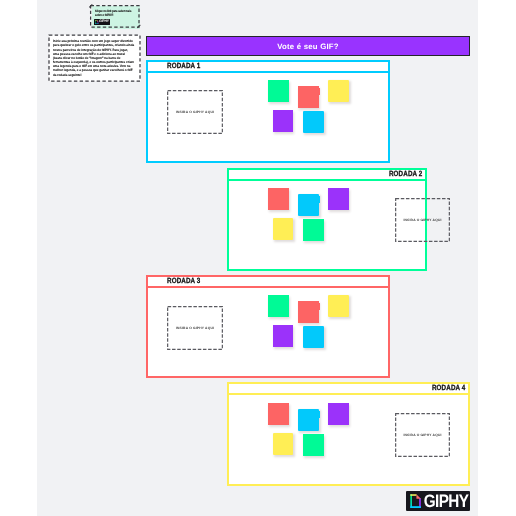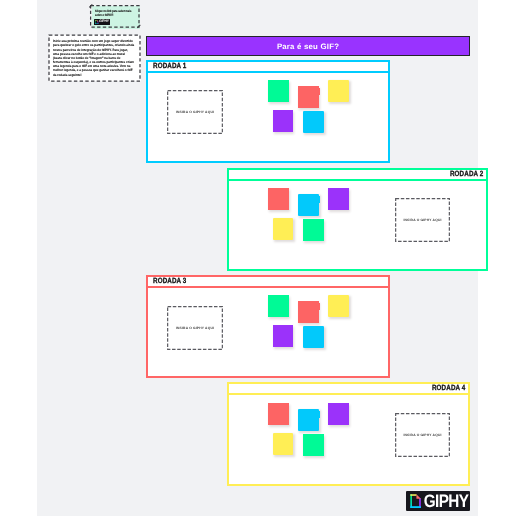--- a/index.html
+++ b/index.html
@@ -35,25 +35,25 @@
   .hdr span{color:#fff;font-weight:700;font-size:7.8px;letter-spacing:0.22px;}
 
   
   .round{position:absolute;background:#fff;box-sizing:border-box;border-width:2px;border-style:solid;}
   .round .rtitle{position:absolute;left:0;top:0;right:0;height:10.6px;
                  border-bottom-width:2px;border-bottom-style:solid;border-color:inherit;
                  box-sizing:border-box;display:flex;align-items:center;}
   .round .rtitle span{font-size:6.3px;font-weight:700;color:#121212;letter-spacing:0.1px;line-height:1;
                       display:inline-block;transform:scaleY(1.2) translateY(0.5px);transform-origin:center center;
                       -webkit-text-stroke:0.22px #121212;}
-  .r-left .rtitle{justify-content:flex-start;padding-left:5px;}
+  .r-left .rtitle{justify-content:flex-start;padding-left:19px;}
   .r-right .rtitle{justify-content:flex-end;padding-right:2.6px;}
 
   .r1{left:146px;top:60px;width:244px;height:103px;border-color:#00ccff;}
-  .r2{left:227px;top:168px;width:261px;height:103px;border-color:#00ff99;}
+  .r2{left:227px;top:168px;width:200px;height:103px;border-color:#00ff99;}
   .r3{left:146px;top:275px;width:244px;height:103px;border-color:#ff6666;text-align:center;}
   .r4{left:227px;top:382px;width:243px;height:104px;border-color:#ffee55;}
 
   
   .gifbox{position:absolute;display:flex;align-items:center;justify-content:center;}
   .gifbox svg{position:absolute;left:0;top:0;width:100%;height:100%;}
   .gifbox span{position:relative;font-size:3.3px;font-weight:700;color:#3a3a3a;letter-spacing:0.18px;white-space:nowrap;}
 
   
   .sn{position:absolute;width:20.7px;height:21.7px;
@@ -100,21 +100,21 @@
   <path d="M49.3 24.8 L52.3 21.8" stroke="#3d3d42" stroke-width="1.2"></path>
 </svg>
 
 <div class="note-desc"></div>
 <div class="desc-text">Inicie sua próxima reunião com um jogo super divertido para quebrar o gelo entre os participantes, criando ainda novos parceiros de integração do GIPHY. Para jogar, uma pessoa escolhe um GIF e o adiciona ao mural (basta clicar no botão de "imagem" na barra de ferramentas à esquerda), e os outros participantes criam uma legenda para o GIF em uma nota adesiva. Vote na melhor legenda, e a pessoa que ganhar escolherá o GIF da rodada seguinte!</div>
 <svg class="desc-dash" viewBox="0 0 97 51">
   <rect x="3" y="3.2" width="91" height="45.8" fill="none" stroke="#3d3d42" stroke-width="1.25" stroke-dasharray="3.4 2.3"></rect>
 </svg>
 
 <div class="hdr">
-  <span>Para é seu GIF?</span>
+  <span>Vote é seu GIF?</span>
 </div>
 
 <div class="round r1 r-left">
   <div class="rtitle">
     <span>RODADA 1</span>
   </div>
 </div>
 
 <div class="round r2 r-right">
   <div class="rtitle">

